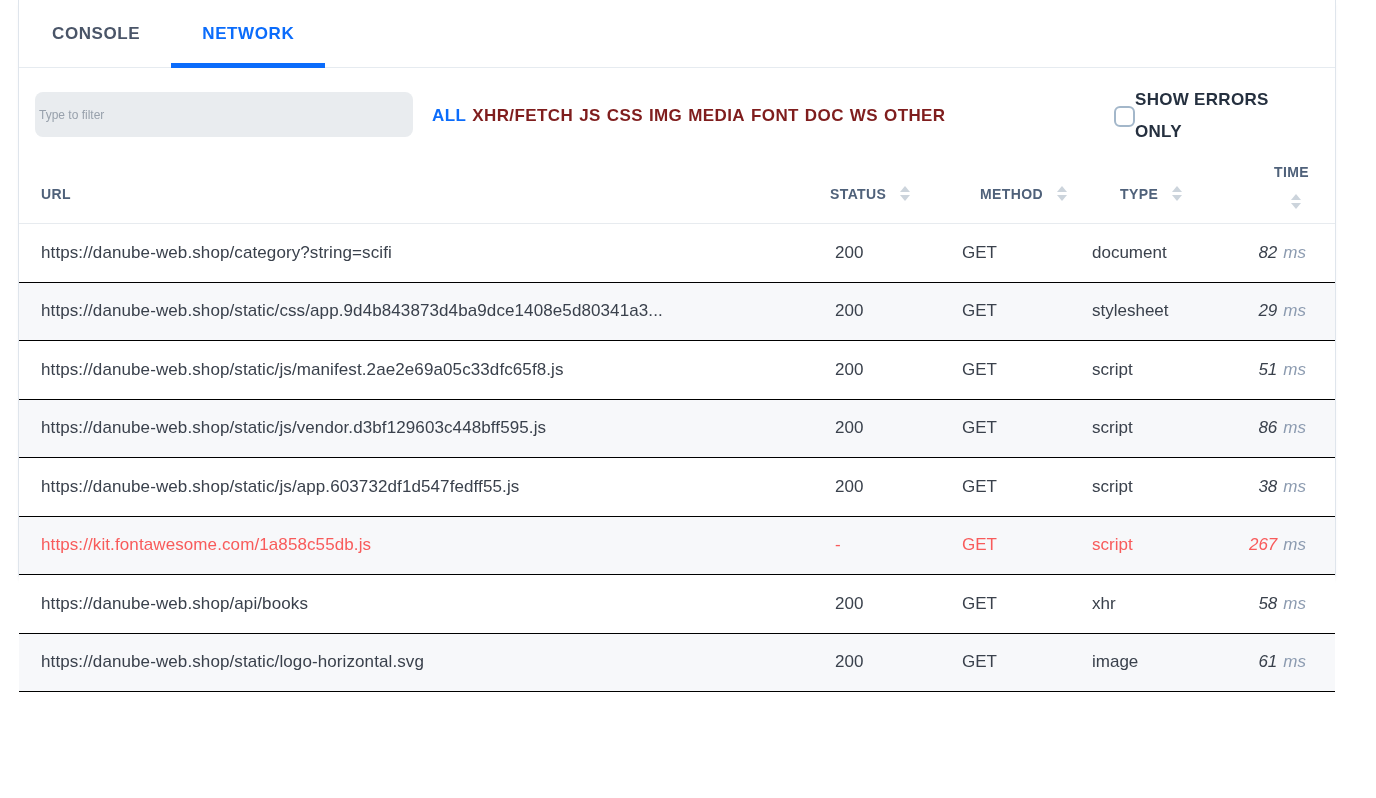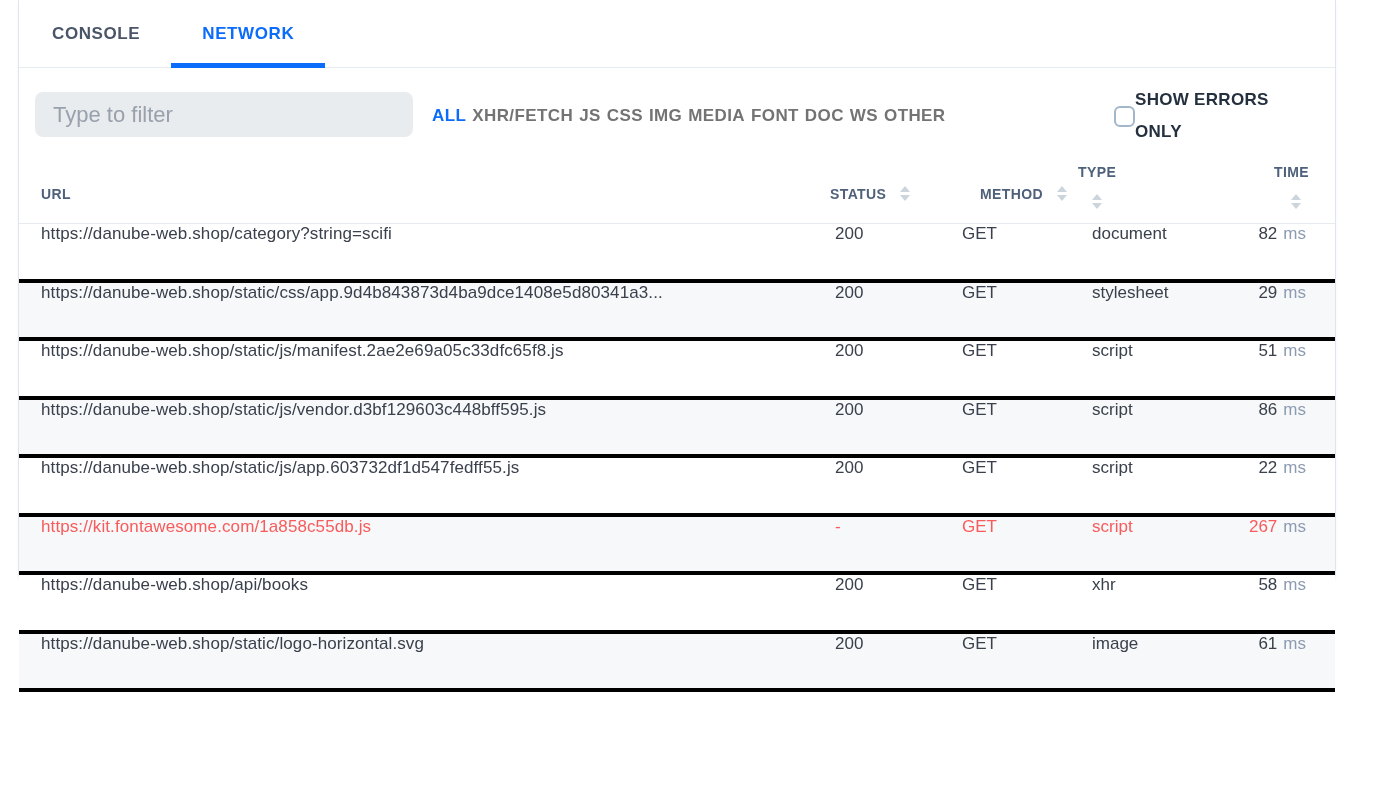--- a/index.html
+++ b/index.html
@@ -17,62 +17,62 @@
          padding:0 31px; font-size:17px; font-weight:bold; letter-spacing:.6px;
          color:#4a5568; cursor:pointer; }
   .tab.active { color:#0b6cfb; }
   .tab.active::after { content:""; position:absolute; left:0; right:0; bottom:-1px;
                        height:5px; background:#0b6cfb; }
 
   
   .filterbar { position:relative; height:96px; }
   .filter-input { position:absolute; left:16px; top:24px; width:378px; height:45px;
                   background:#e9ecef; border:none; border-radius:8px; outline:none;
-                  padding:0 18px; font-size:22px; color:#3a414c;
+                  padding:0 4px; font-size:12px; color:#3a414c;
                   font-family:"Liberation Sans", sans-serif; }
   .filter-input::placeholder { color:#98a1ac; }
   .chips { position:absolute; left:413px; top:0; height:96px;
            display:flex; align-items:center; gap:6px; }
-  .chip { font-size:17px; font-weight:bold; letter-spacing:.4px; color:#737373;
+  .chip { font-size:17px; font-weight:bold; letter-spacing:.4px; color:#7f1d1d;
           cursor:pointer; white-space:nowrap; }
   .chip.active { color:#0b6cfb; }
   .errors-group { position:absolute; left:1095px; top:0; height:96px;
                   display:flex; align-items:center; }
   .checkbox { width:21px; height:21px; border:2px solid #a3b7ca; border-radius:6px;
               background:#fff; cursor:pointer; flex:none; }
   .errors-label { width:150px; font-size:17px; font-weight:bold; letter-spacing:.3px;
                   color:#25303f; line-height:32px; cursor:pointer; }
 
   
   .thead { position:relative; height:60px; border-bottom:1px solid #e7ebef; }
   .hcell { position:absolute; top:0; height:100%; display:flex; align-items:center;
            gap:13px; font-size:14px; font-weight:bold; letter-spacing:.4px;
            color:#4f617a; white-space:nowrap; }
   .h0 { left:22px; }  .h1 { left:811px; } .h2 { left:961px; }
-  .h3 { left:1059px;flex-direction:column; } .h4 { left:1255px;flex-direction:column; }
+  .h3 { left:1101px; } .h4 { left:1255px;flex-direction:column; }
   .h4 .sort { margin-left:9px; }
   .sort { position:relative; width:13px; height:17px; display:inline-block; flex:none; }
   .sort::before { content:""; position:absolute; left:1px; top:1px; width:0; height:0;
                   border-left:5.5px solid transparent; border-right:5.5px solid transparent;
                   border-bottom:6px solid #ccd4dc; }
   .sort::after  { content:""; position:absolute; left:1px; bottom:1px; width:0; height:0;
                   border-left:5.5px solid transparent; border-right:5.5px solid transparent;
                   border-top:6px solid #ccd4dc; }
 
   
-  .trow { display:flex; height:58.5px;
-          padding:0 29px 0 22px; border-bottom:4px solid #000000;
+  .trow { display:flex; align-items:center; height:58.5px;
+          padding:0 29px 0 22px; border-bottom:1px solid #000000;
           font-size:17px; color:#3a414c; background:#fff; }
   .trow.stripe { background:#f7f8fa; }
   .c-url   { flex:1; white-space:nowrap; overflow:hidden; letter-spacing:.1px; }
   .c-status{ width:127px; flex:none; }
   .c-method{ width:130px; flex:none; }
   .c-type  { width:125px; flex:none; }
   .c-time  { width:89px; flex:none; display:flex; justify-content:flex-end;
-             align-items:baseline; gap:6px; }
+             align-items:baseline; gap:6px;font-style:italic; }
   .c-time .ms { font-size:17px; color:#8c9bb0; }
   .trow.error .c-url, .trow.error .c-status, .trow.error .c-method,
   .trow.error .c-type, .trow.error .num { color:#f85b5b; }
 </style>
 </head>
 <body>
 
 <div class="panel">
 
   <div class="tabbar">
@@ -162,21 +162,21 @@
       <span class="num">86</span>
       <span class="ms">ms</span>
     </div>
   </div>
       <div class="trow">
     <div class="c-url">https://danube-web.shop/static/js/app.603732df1d547fedff55.js</div>
     <div class="c-status">200</div>
     <div class="c-method">GET</div>
     <div class="c-type">script</div>
     <div class="c-time">
-      <span class="num">22</span>
+      <span class="num">38</span>
       <span class="ms">ms</span>
     </div>
   </div>
       <div class="trow stripe error">
     <div class="c-url">https://kit.fontawesome.com/1a858c55db.js</div>
     <div class="c-status">-</div>
     <div class="c-method">GET</div>
     <div class="c-type">script</div>
     <div class="c-time">
       <span class="num">267</span>

